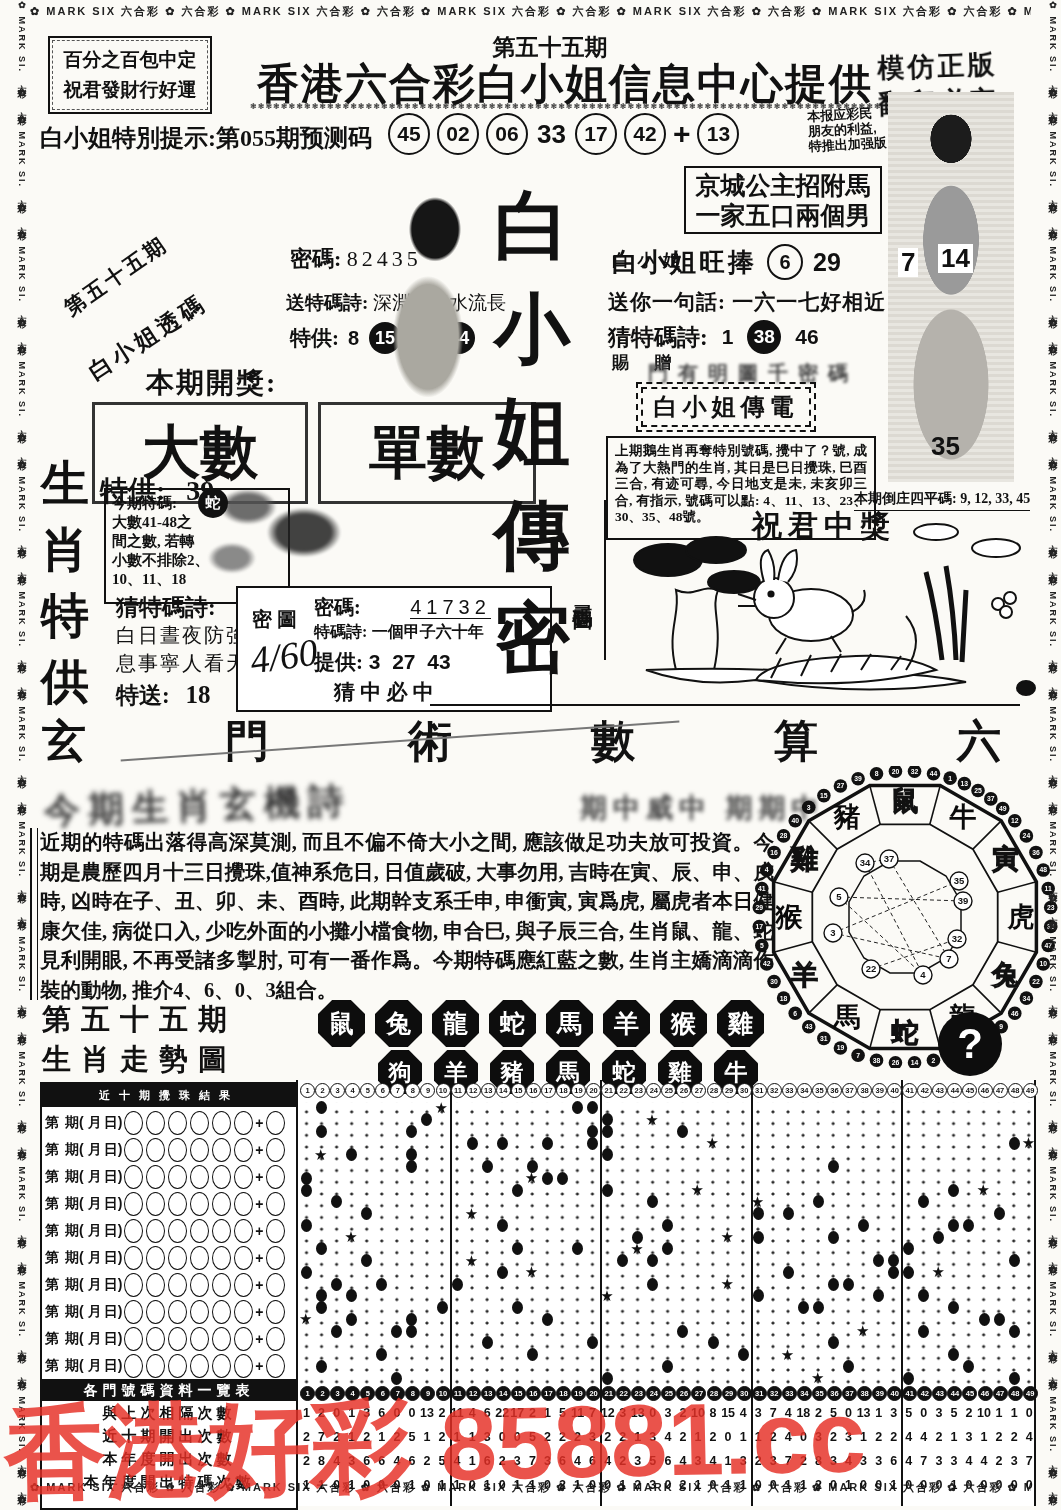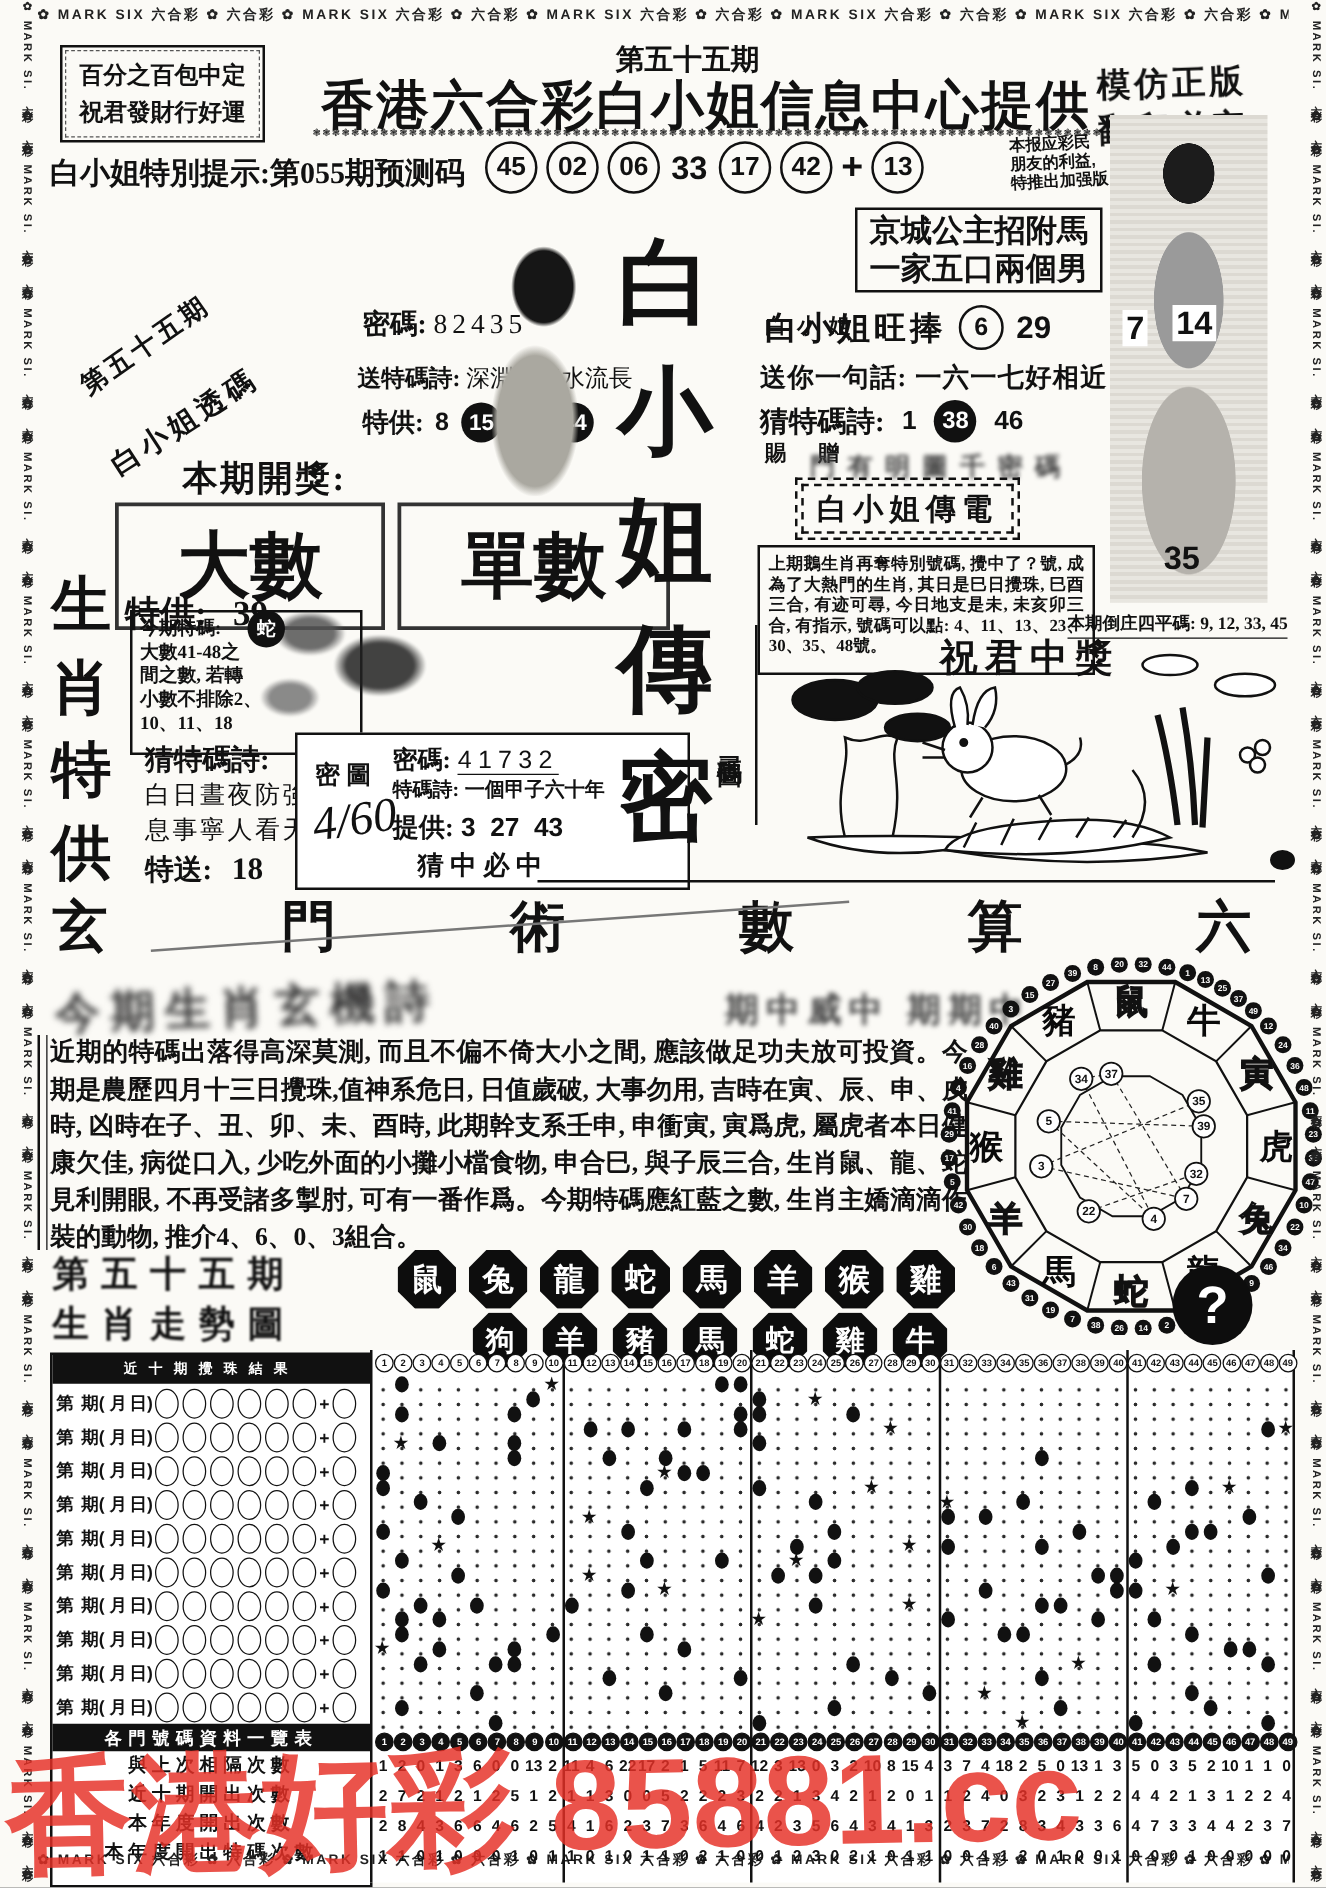--- a/index.html
+++ b/index.html
@@ -140,21 +140,21 @@
   <div class="abs serif" style="left:116px;top:680px;font-size:23px;">
     <span class="b">特送:</span>
     <span class="b" style="margin-left:10px;font-size:25px;">18</span>
   </div>
 
   <div class="abs box" style="left:236px;top:586px;width:312px;height:122px;background:#fff;">
     <div class="abs b serif" style="left:14px;top:18px;font-size:20px;">密 圖</div>
     <div class="abs serif" style="left:12px;top:46px;font-size:38px;font-style:italic;transform:rotate(-8deg);">4/60</div>
     <div class="abs" style="left:76px;top:6px;font-size:20px;">
       <span class="b serif">密碼:</span>
-      <span style="letter-spacing:5px;border-bottom:1.5px solid #111;">41732</span>
+      <span style="letter-spacing:5px;border-bottom:1.5px solid #111;margin-left:44px;">41732</span>
     </div>
     <div class="abs" style="left:76px;top:34px;font-size:16px;">
       <span class="b serif">特碼詩:</span>
       <span class="b serif">一個甲子六十年</span>
     </div>
     <div class="abs" style="left:76px;top:60px;font-size:21px;">
       <span class="b serif">提供:</span>
       <span class="b" style="white-space:pre;">3  27  43</span>
     </div>
     <div class="abs b serif" style="left:96px;top:90px;font-size:21px;">猜 中 必 中</div>

